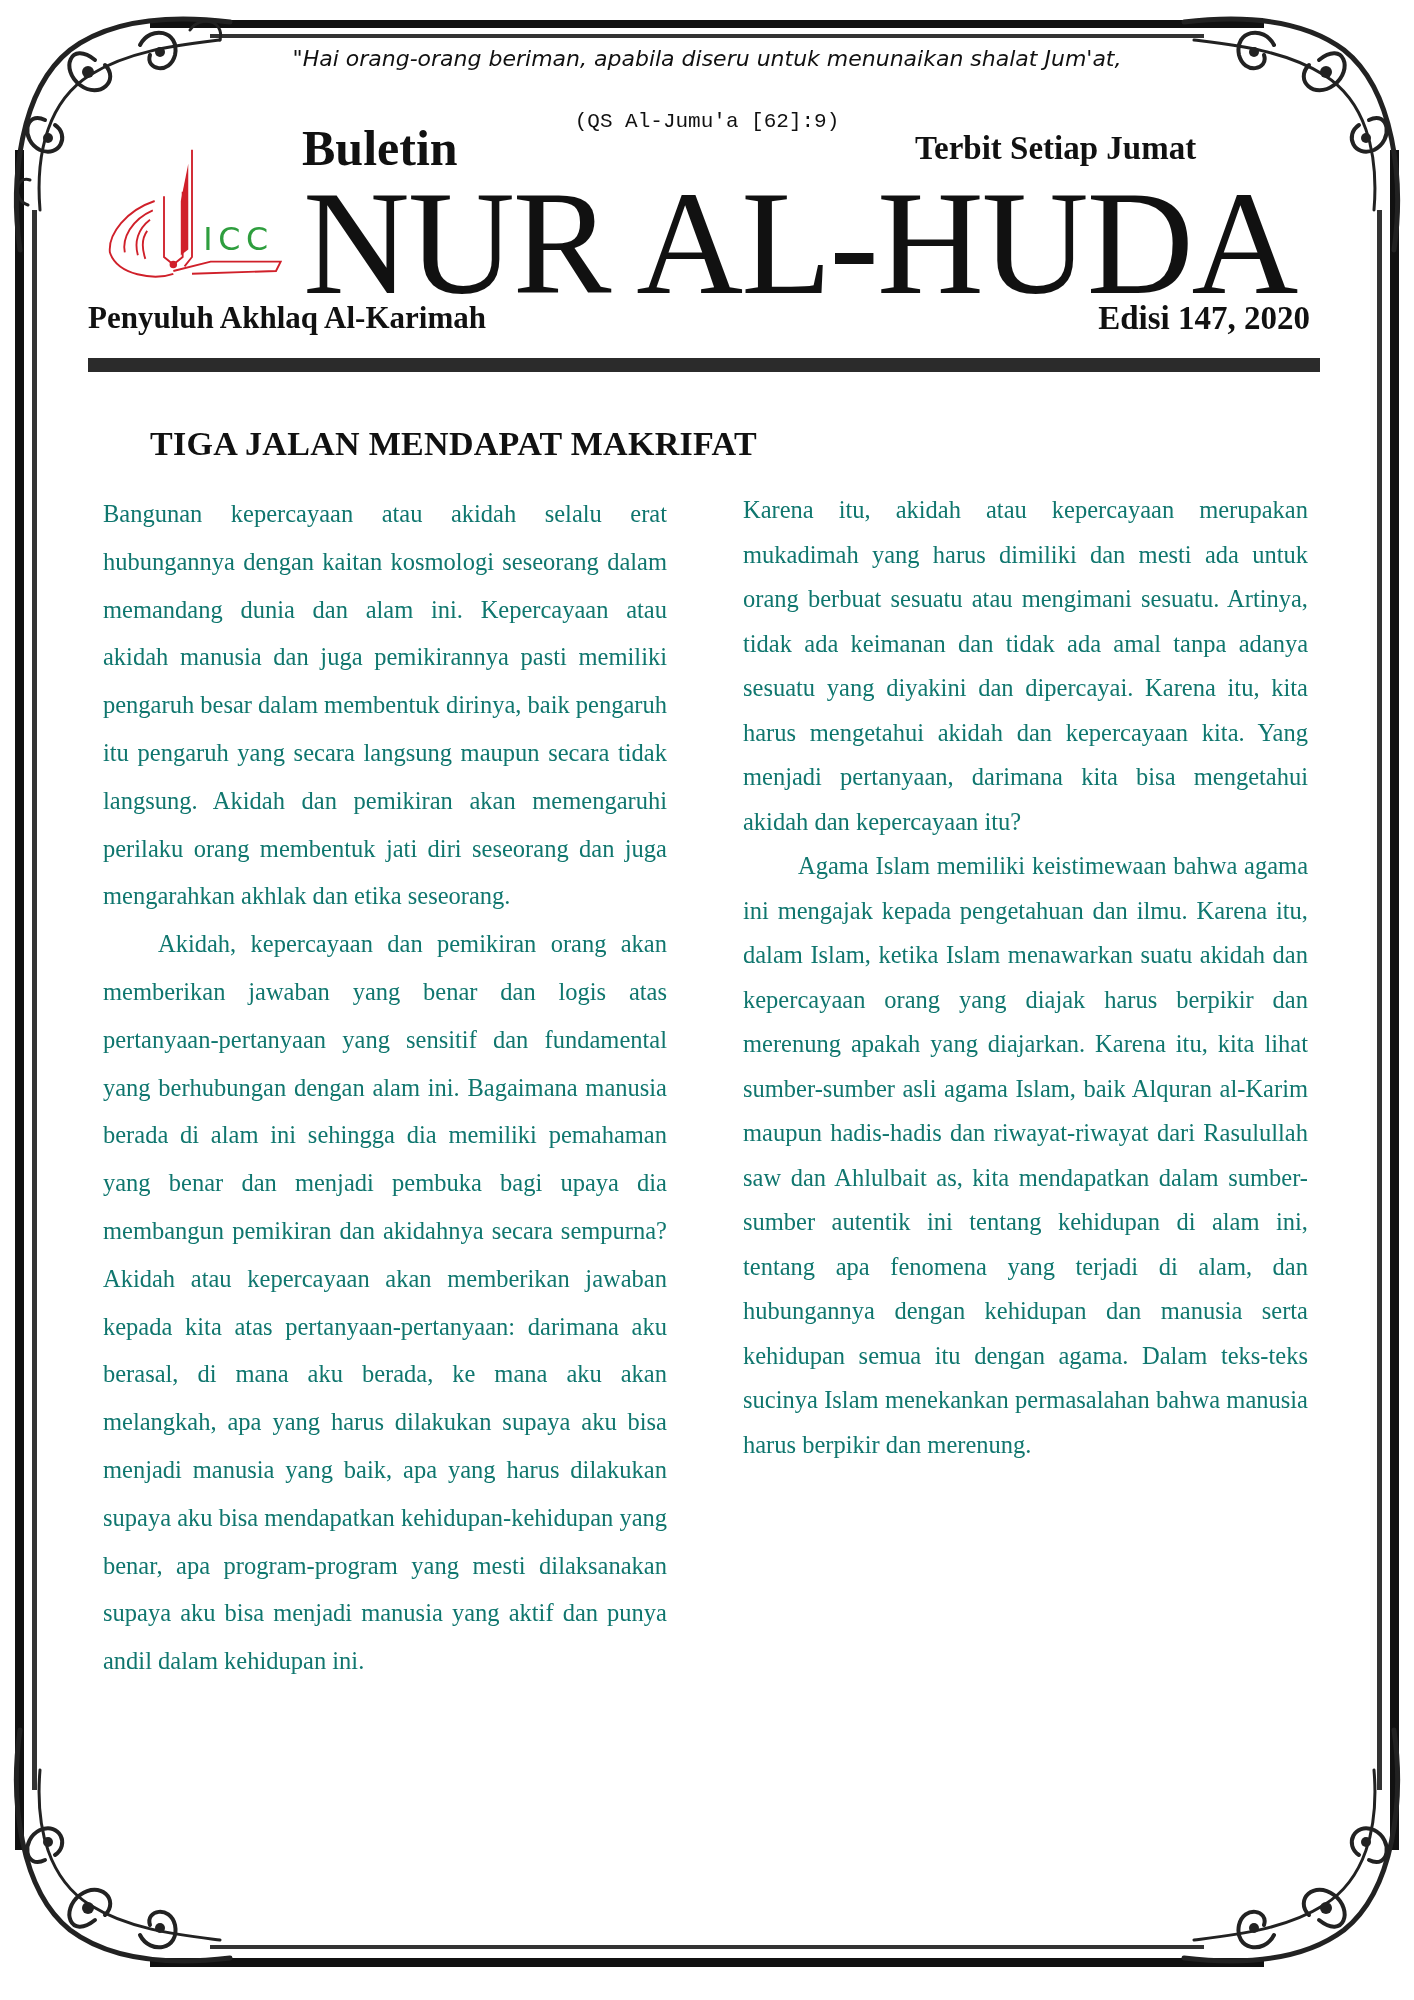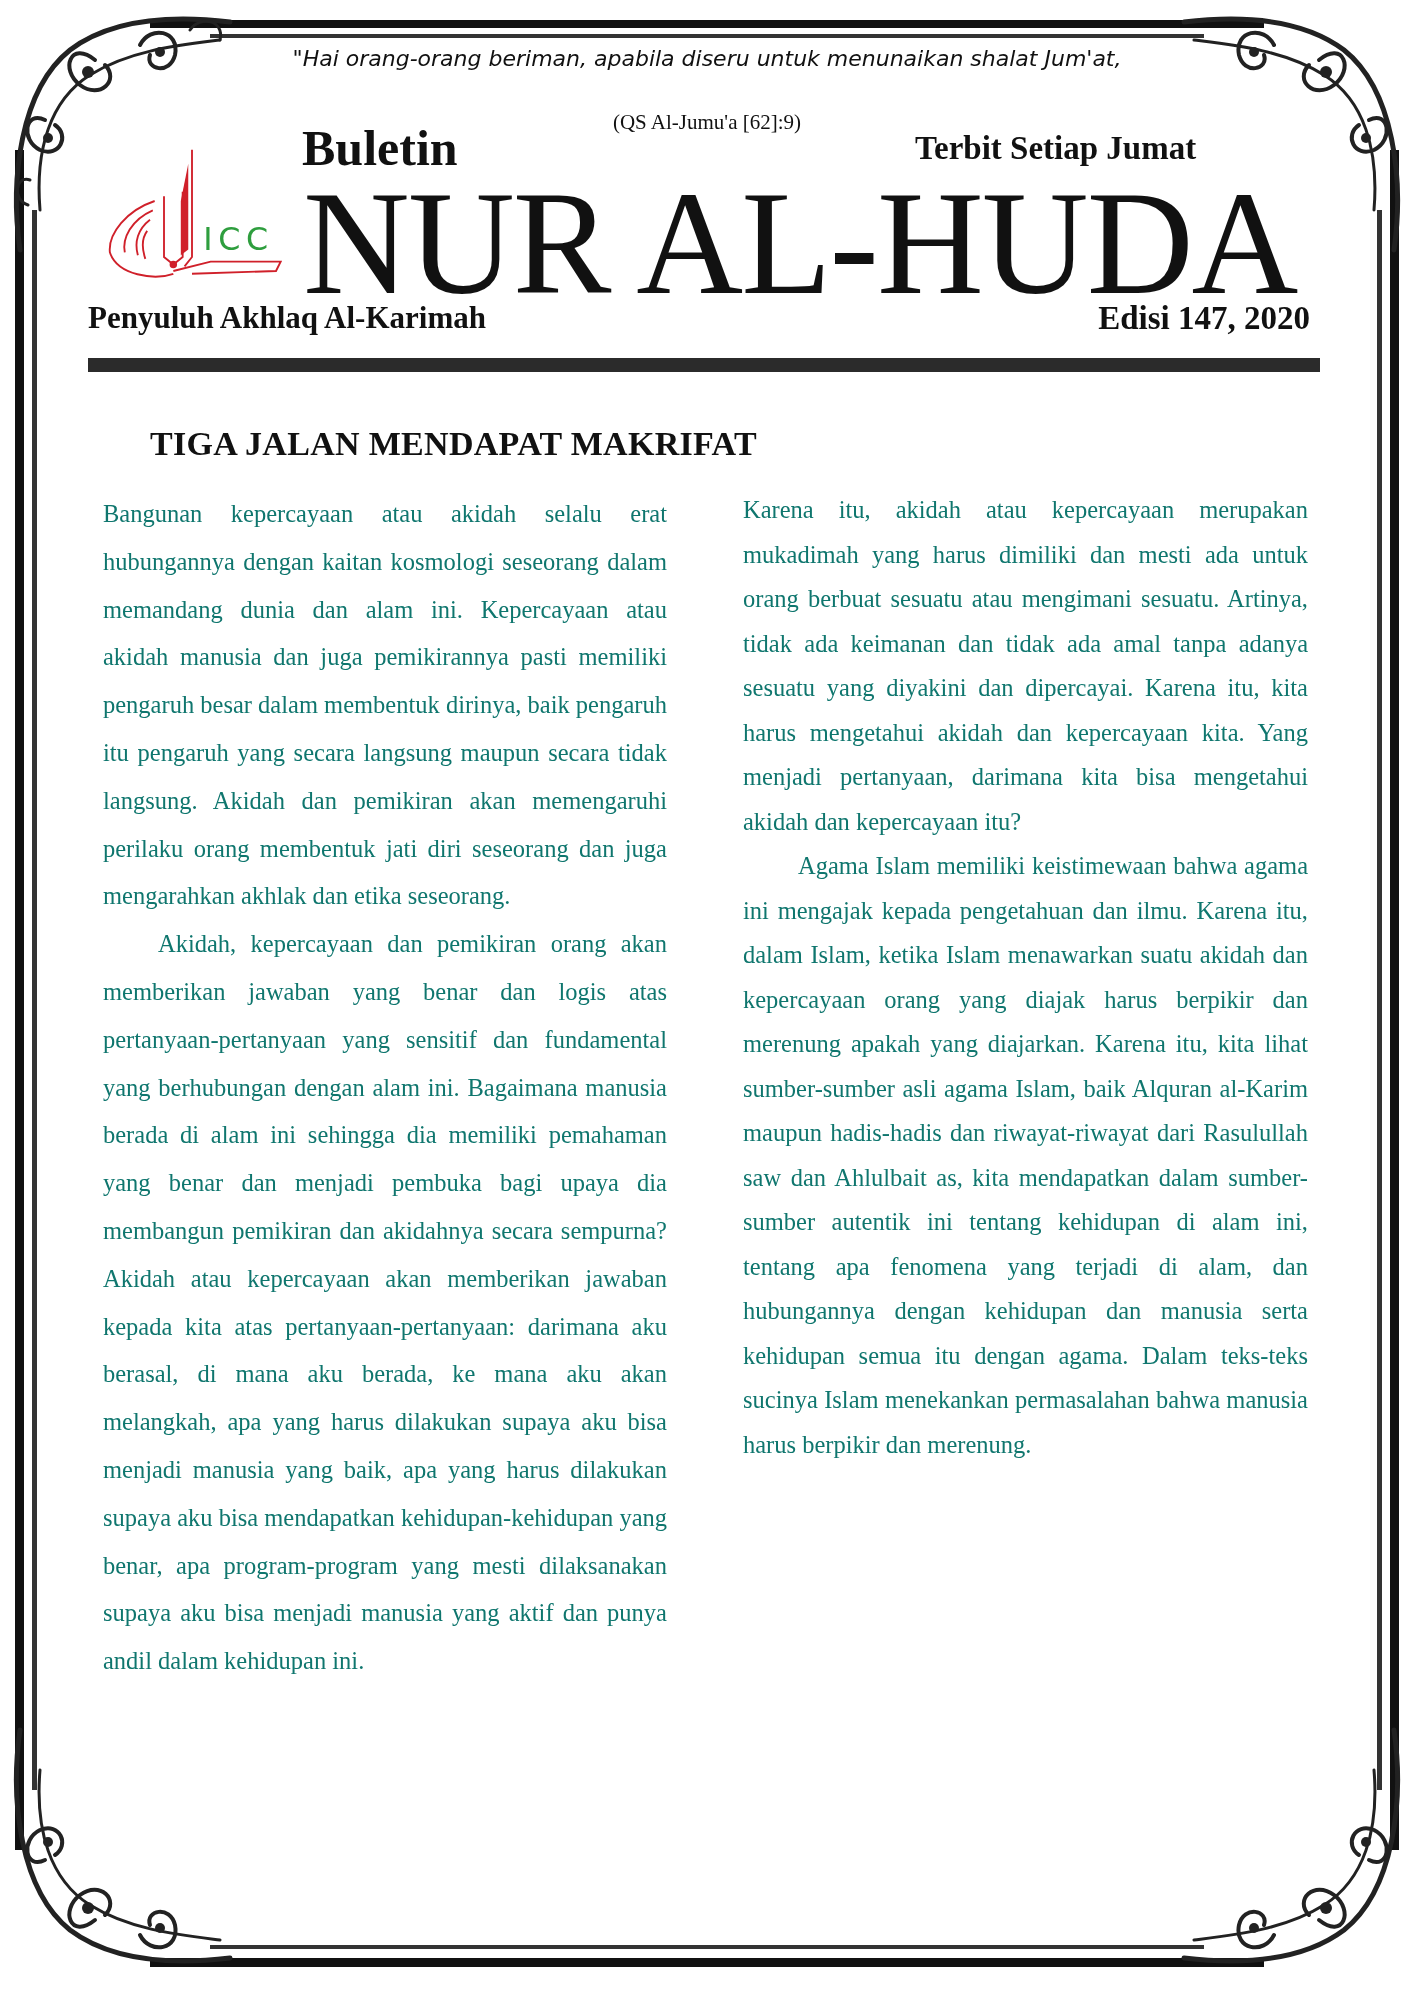--- a/index.html
+++ b/index.html
@@ -8,21 +8,21 @@
   
   .line { position:absolute; background:#111; }
   .line.thin { background:#333; }
 
   
   .corner { position:absolute; width:260px; height:260px; }
 
   .quote { position:absolute; left:250px; width:914px; top:44px; text-align:center;
            font-family:"DejaVu Sans", sans-serif; font-style:italic; font-size:22px; line-height:30px; color:#111; }
   .quote-ref { position:absolute; left:250px; width:914px; top:110px; text-align:center;
-           font-family:Liberation Serif, serif; font-size:21px; color:#111; }
+           font-family:Liberation Mono, monospace; font-size:21px; color:#111; }
 
   .buletin { position:absolute; left:302px; top:120px; font-family:"Liberation Serif", serif; font-weight:bold; font-size:50px; line-height:56px; }
   .terbit { position:absolute; left:915px; top:128px; font-family:"Liberation Serif", serif; font-weight:bold; font-size:33px; line-height:40px; }
   .masthead { position:absolute; left:303px; top:168px; font-family:"Liberation Serif", serif; font-size:148px; line-height:150px; letter-spacing:-2px; transform:scaleX(1.0); transform-origin:left; white-space:nowrap; }
   .tagline { position:absolute; left:88px; top:298px; font-family:"Liberation Serif", serif; font-weight:bold; font-size:31px; line-height:40px; }
   .edition { position:absolute; right:104px; top:298px; font-family:"Liberation Serif", serif; font-weight:bold; font-size:33px; line-height:40px; }
   .rule-bar { position:absolute; left:88px; width:1232px; top:358px; height:14px; background:#2b2b2b; }
 
   .logo { position:absolute; left:97px; top:145px; width:190px; height:140px; }
 

